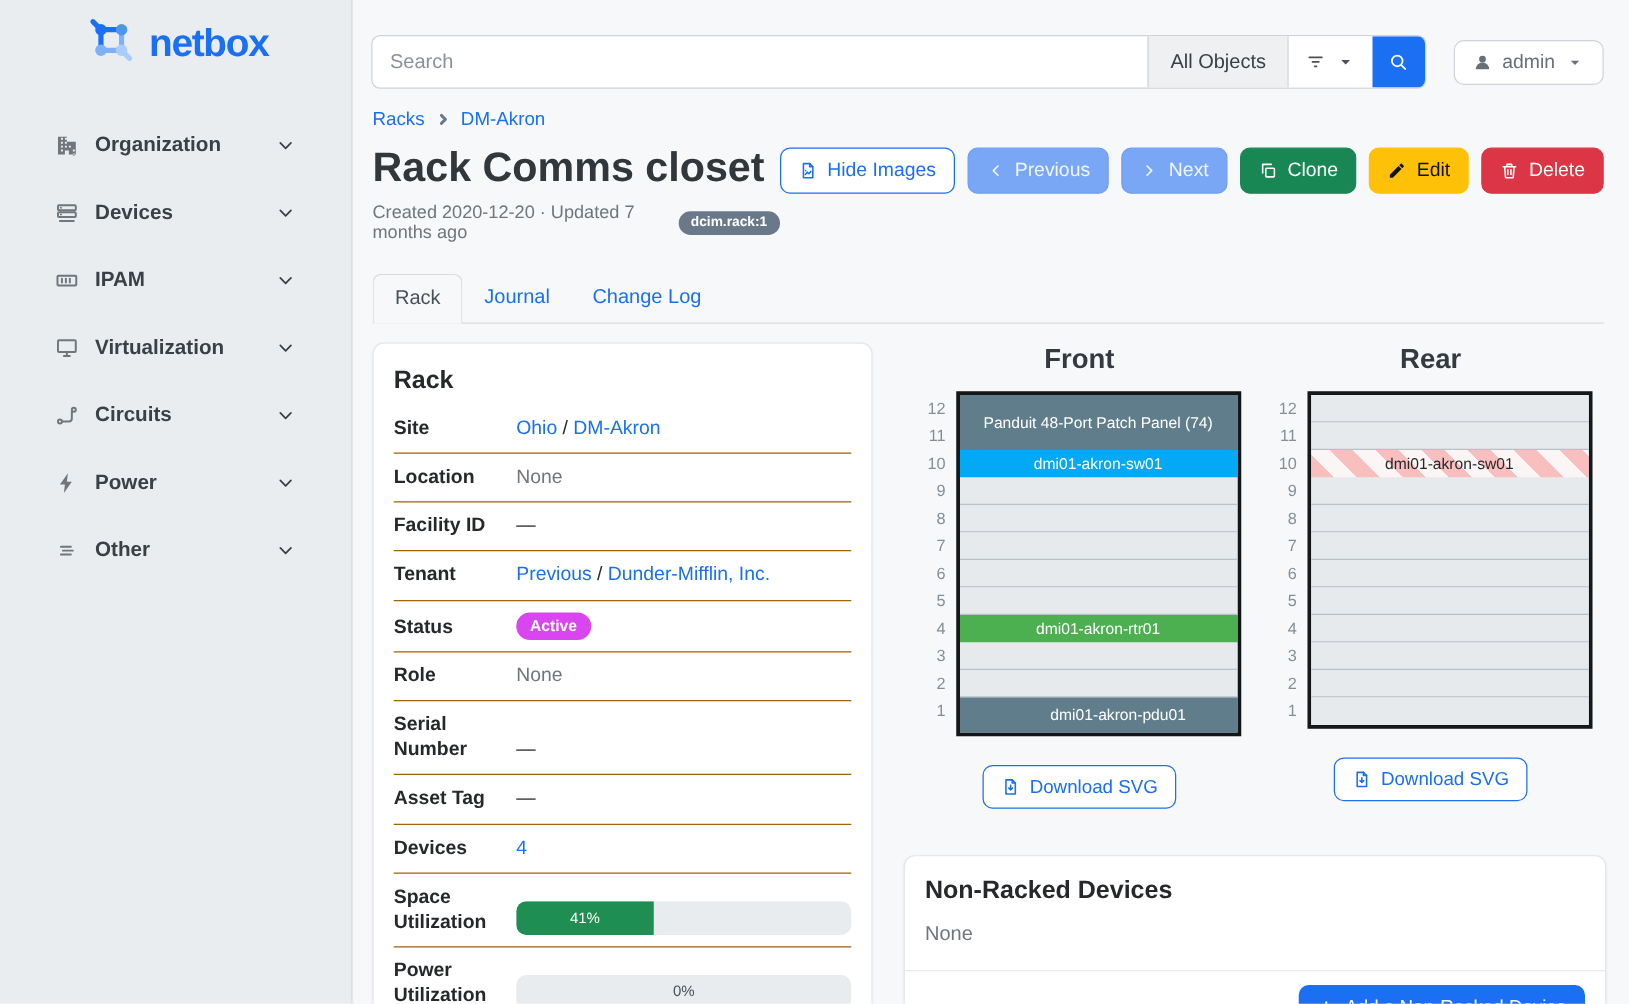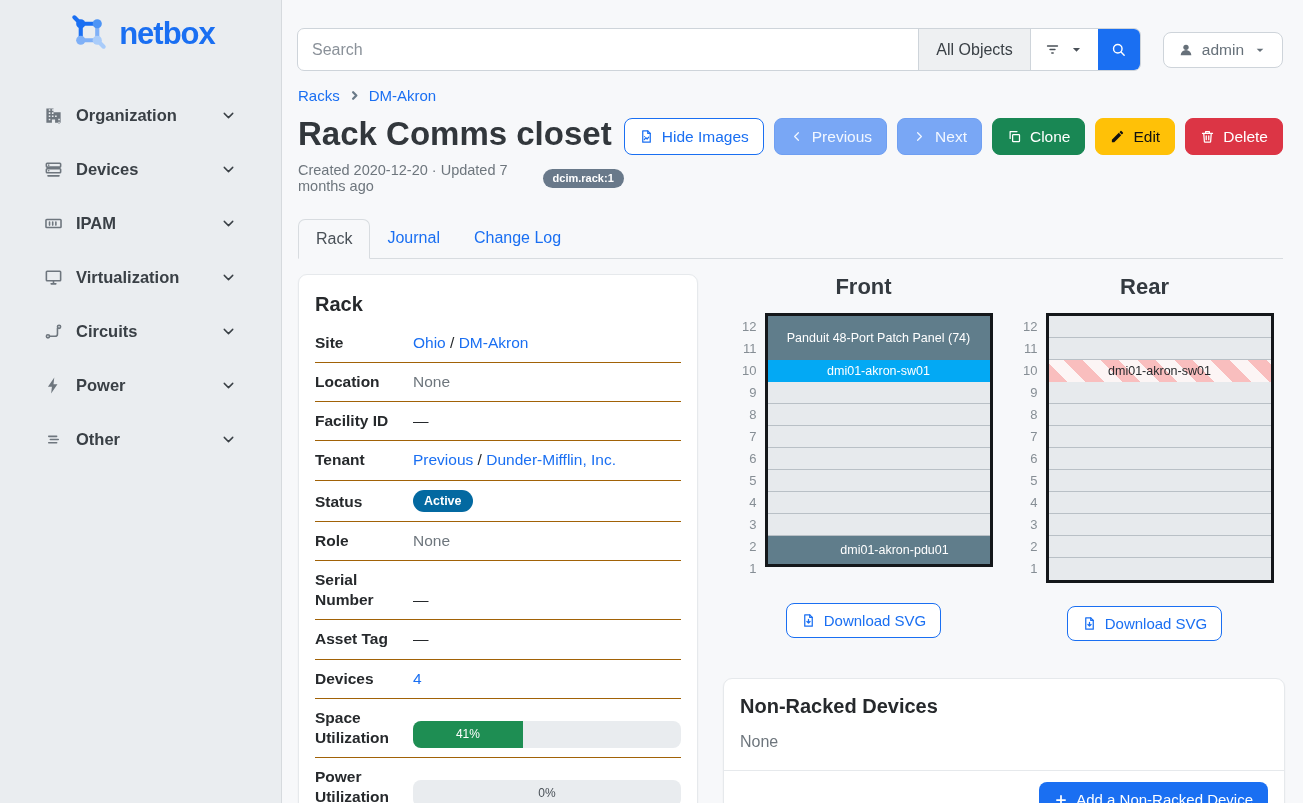--- a/index.html
+++ b/index.html
@@ -59,21 +59,21 @@
   
   .main-row{display:flex;gap:25px;padding:15px 18px 0 16px;align-items:flex-start;}
   .card{background:#fff;border:1px solid #e6e9ec;border-radius:9px;box-shadow:0 1px 2px rgba(16,24,32,.05);}
   .left-col{width:400px;min-width:400px;}
   .rack-card{padding:16px;}
   .rack-card h2{font-size:20px;margin:2px 0 8px;color:#26292c;}
   .info-row{display:flex;border-bottom:1px solid #a16207;padding:9px 0;font-size:15.5px;align-items:flex-end;}
   .info-label{width:98px;min-width:98px;font-weight:700;color:#26292c;line-height:1.3;}
   .info-value{flex:1;display:flex;align-items:flex-start;color:#26292c;line-height:1.3;flex-wrap:wrap;}
   .muted{color:#6e767d;}
-  .badge-active{background:#0369a1;color:#fff;font-size:12.5px;font-weight:700;padding:5px 11px;border-radius:12px;line-height:1;}
+  .badge-active{background:#d946ef;color:#fff;font-size:12.5px;font-weight:700;padding:5px 11px;border-radius:12px;line-height:1;}
   .progress{flex:1;height:27px;background:#e9ecef;border-radius:8px;position:relative;margin-top:3px;overflow:hidden;}
   .progress .bar{height:100%;background:#1e8e53;color:#fff;font-size:12px;display:flex;align-items:center;justify-content:center;}
   .progress .zero{position:absolute;inset:0;display:flex;align-items:center;justify-content:center;font-size:12px;color:#495057;}
 
   
   .right-col{flex:1;min-width:0;}
   .elev-row{display:flex;}
   .elevation{flex:1;display:flex;flex-direction:column;align-items:center;}
   .elev-title{font-size:22px;font-weight:700;color:#343a40;margin:0 0 13px;}
   .rack-wrap{display:flex;gap:8px;}
@@ -486,20 +486,21 @@
                   <div class="unum">1</div>
                 </div>
                 <div class="rackbox">
                   <div class="slot dev" style="height: 44px; background: rgb(96, 125, 139);">Panduit 48-Port Patch Panel (74)</div>
                   <div class="slot dev" style="height: 22px; background: rgb(3, 169, 244);">dmi01-akron-sw01</div>
                   <div class="slot empty" style="height: 22px;"></div>
                   <div class="slot empty" style="height: 22px;"></div>
                   <div class="slot empty" style="height: 22px;"></div>
                   <div class="slot empty" style="height: 22px;"></div>
                   <div class="slot empty" style="height: 22px;"></div>
+                  <div class="slot dev" style="height: 22px; background: rgb(76, 175, 80);">dmi01-akron-rtr01</div>
                   <div class="slot empty" style="height: 22px;"></div>
                   <div class="slot empty" style="height: 22px;"></div>
                   <div class="slot dev" style="height: 28px; background: rgb(96, 125, 139); padding-left: 32px;">dmi01-akron-pdu01</div>
                 </div>
               </div>
             <button class="dl-btn">
               <span class="ic">
                   <svg viewBox="0 0 24 24" fill="none" stroke="currentColor" stroke-width="2" stroke-linecap="round" stroke-linejoin="round">
                     <path d="M6 3h8l4 4v14H6z"></path>
                     <path d="M14 3v4h4M12 10v6M9.5 13.5L12 16l2.5-2.5"></path>

